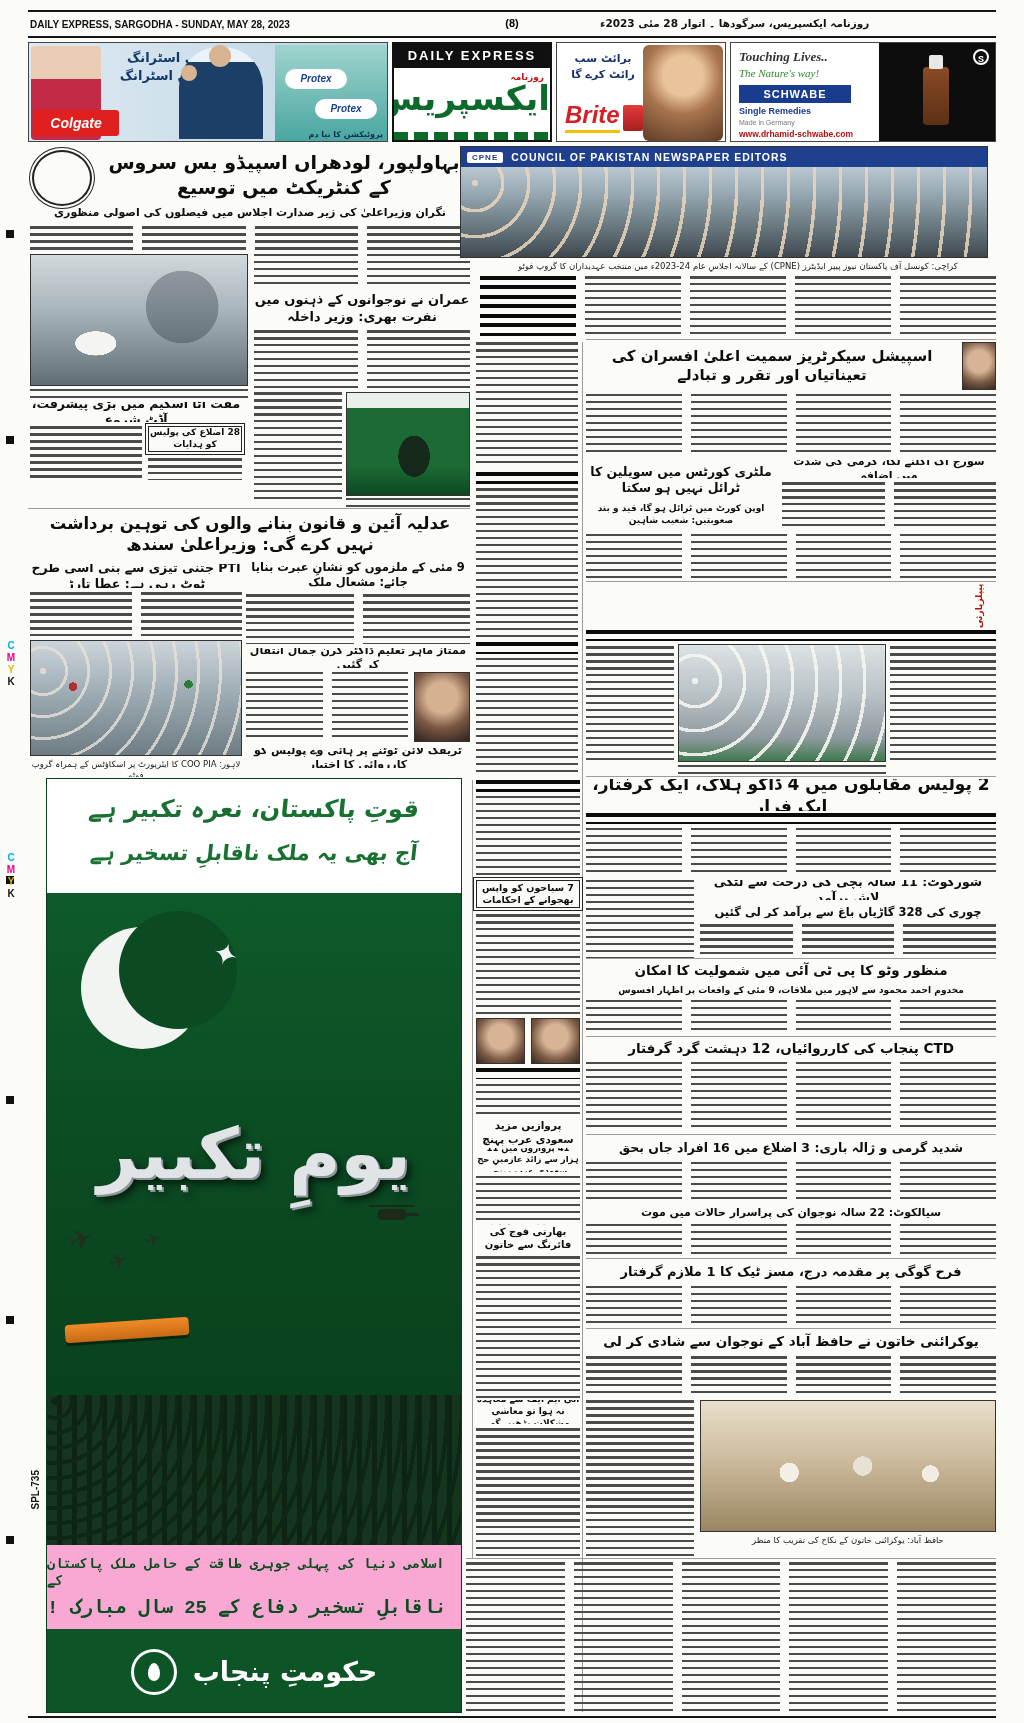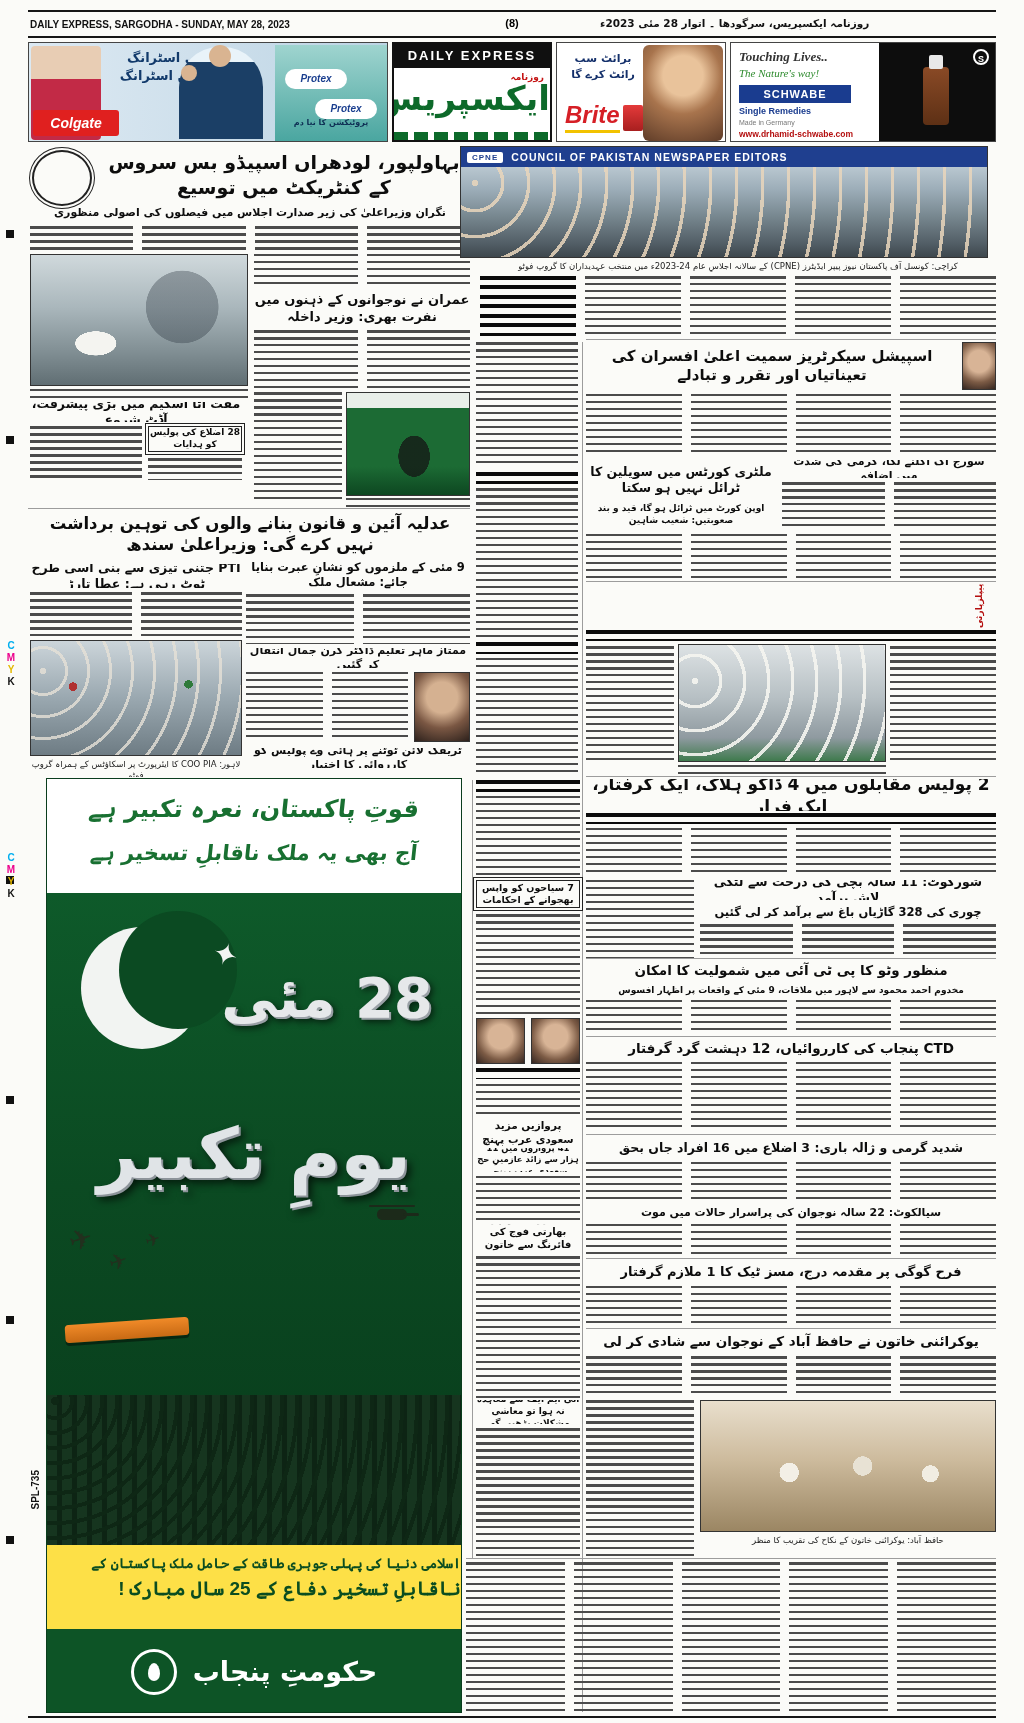--- a/index.html
+++ b/index.html
@@ -54,21 +54,21 @@
   
   .ga{border:1px solid #0a3d1d;background:#fff;overflow:hidden}
   .ga-slogan{position:absolute;left:0;right:0;text-align:center;color:#187031;font-weight:800;transform:skewX(-6deg);font-family:"DejaVu Sans",sans-serif;direction:rtl}
   .ga-body{position:absolute;left:0;right:0;background:linear-gradient(180deg,#0e5a2a 0%,#0b4a22 45%,#083b1b 100%)}
   .ga-date{position:absolute;font-weight:800;color:#e6e8ea;text-shadow:2px 2px 0 #9aa0a6,4px 4px 7px rgba(0,0,0,.65);direction:rtl;font-family:"DejaVu Sans",sans-serif;text-align:center}
   .ga-title{position:absolute;font-weight:800;color:#e0e4e7;text-shadow:2px 2px 0 #8d949a,5px 5px 9px rgba(0,0,0,.7);direction:rtl;font-family:"DejaVu Sans",sans-serif;text-align:center}
   .ga-soldiers{position:absolute;left:0;right:0;bottom:0;height:150px;background:
     repeating-radial-gradient(circle at 8px 6px,#0e2715 0 4px,transparent 4px 15px),
     repeating-linear-gradient(90deg,#16351f 0 10px,#0d2414 10px 15px),
     linear-gradient(180deg,rgba(0,0,0,0) 0,#12301c 40%,#0b1f12 100%)}
-  .ga-msg{position:absolute;left:0;right:0;background:#fde047;text-align:right;color:#0b4d20;font-weight:800;font-family:Liberation Sans, sans-serif;direction:rtl}
+  .ga-msg{position:absolute;left:0;right:0;background:#f9a8d4;text-align:left;color:#0b4d20;font-weight:800;font-family:Liberation Mono, monospace;direction:rtl}
   .ga-footer{position:absolute;left:0;right:0;background:#0d5426;display:flex;align-items:center;justify-content:center;gap:16px}
   .punjab-logo{width:46px;height:46px;border:3px solid #fff;border-radius:50%;position:relative}
   .punjab-logo::after{content:"";position:absolute;left:50%;top:50%;width:12px;height:18px;transform:translate(-50%,-50%);background:#fff;border-radius:50% 50% 50% 50%/60% 60% 40% 40%}
   .jet{position:absolute;color:#22301e;transform:rotate(-18deg);font-family:"DejaVu Sans",sans-serif}
   .heli-body{position:absolute;background:#1c2a1a;border-radius:5px}
   .vehicle{position:absolute;background:linear-gradient(180deg,#f08a28,#c86a14);border-radius:4px;transform:rotate(-4deg);box-shadow:0 3px 0 rgba(0,0,0,.4)}
   .crescent-a{position:absolute;border-radius:50%;background:#f2f4f2}
   .crescent-b{position:absolute;border-radius:50%;background:#0b4a22}
   .star{position:absolute;color:#f2f4f2;transform:rotate(18deg)}
   .vtext{writing-mode:vertical-rl;transform:rotate(180deg);font-weight:700}
@@ -109,21 +109,21 @@
       <div>ڈائی اسٹرانگ</div>
       <div>ٹو مین اسٹرانگ</div>
     </div>
     <div class="abs" style="left:150px;top:4px;width:84px;height:92px;background:linear-gradient(180deg,#e9f3f9 0 16%,#1b3f66 16% 100%);border-radius:40px 40px 0 0">
       <div class="abs" style="left:30px;top:-2px;width:22px;height:22px;border-radius:50%;background:#d9b491"></div>
       <div class="abs" style="left:2px;top:18px;width:16px;height:16px;border-radius:50%;background:#d9b491"></div>
     </div>
     <div class="abs" style="left:246px;top:2px;width:112px;height:96px;background:linear-gradient(180deg,#9fd4cf,#4aa6a0)">
       <div class="abs" style="left:10px;top:24px;width:62px;height:20px;background:#fff;border-radius:10px;color:#1b3f8f;font-size:10px;font-weight:800;font-style:italic;text-align:center;line-height:20px">Protex</div>
       <div class="abs" style="left:40px;top:54px;width:62px;height:20px;background:#fff;border-radius:10px;color:#1b3f8f;font-size:10px;font-weight:800;font-style:italic;text-align:center;line-height:20px">Protex</div>
-      <div class="abs urdu" style="left:4px;bottom:14px;width:104px;font-size:8px;font-weight:700;color:#0e2f54;text-align:center">پروٹیکشن کا نیا دم</div>
+      <div class="abs urdu" style="left:4px;bottom:2px;width:104px;font-size:8px;font-weight:700;color:#0e2f54;text-align:right">پروٹیکشن کا نیا دم</div>
     </div>
     <div class="abs" style="left:4px;bottom:5px;width:86px;height:26px;background:#e0201f;color:#fff;font-weight:800;font-style:italic;font-size:14px;text-align:center;line-height:26px;border-radius:3px">Colgate</div>
   </div>
 
   <div class="ad" style="left:392px;top:42px;width:160px;height:100px;background:#fff;border:2px solid #111">
     <div class="masthead-top">DAILY EXPRESS</div>
     <div class="abs urdu" style="right:6px;top:28px;font-size:9px;font-weight:700;color:#c41212">روزنامہ</div>
     <div class="abs urdu" style="left:0;right:0;top:34px;font-size:34px;font-weight:800;color:#0d6a2a;text-align:center">ایکسپریس</div>
     <div class="abs" style="left:0;right:0;bottom:0;height:8px;background:repeating-linear-gradient(90deg,#0d6a2a 0 14px,#fff 14px 20px)"></div>
   </div>
@@ -363,21 +363,20 @@
   <div class="abs sim" style="left:476px;top:1428px;width:104px;height:128px"></div>
 
   <div class="abs vtext urdu eng" style="left:30px;top:1470px;font-size:10px;color:#111">SPL-735</div>
   <div class="abs ga" style="left:46px;top:778px;width:416px;height:935px">
     <div class="ga-slogan" style="top:16px;font-size:24px">قوتِ پاکستان، نعرہ تکبیر ہے</div>
     <div class="ga-slogan" style="top:62px;font-size:21px">آج بھی یہ ملک ناقابلِ تسخیر ہے</div>
     <div class="ga-body" style="top:114px;height:652px">
       <div class="crescent-a" style="left:34px;top:34px;width:122px;height:122px"></div>
       <div class="crescent-b" style="left:72px;top:18px;width:118px;height:118px"></div>
       <div class="star" style="left:166px;top:44px;font-size:30px">✦</div>
-      <div class="ga-date" style="right:14px;top:72px;width:240px;font-size:56px">28 مئی</div>
       <div class="ga-title" style="left:8px;right:8px;top:220px;font-size:70px">یومِ تکبیر</div>
       <span class="jet" style="left:22px;top:330px;font-size:28px">✈</span>
       <span class="jet" style="left:62px;top:356px;font-size:22px">✈</span>
       <span class="jet" style="left:98px;top:336px;font-size:18px">✈</span>
       <div class="heli-body" style="left:330px;top:316px;width:30px;height:11px"></div>
       <div class="heli-body" style="left:322px;top:312px;width:46px;height:2px"></div>
       <div class="heli-body" style="left:356px;top:320px;width:16px;height:3px"></div>
       <div class="vehicle" style="left:18px;top:428px;width:124px;height:18px"></div>
       <div class="ga-soldiers"></div>
     </div>

